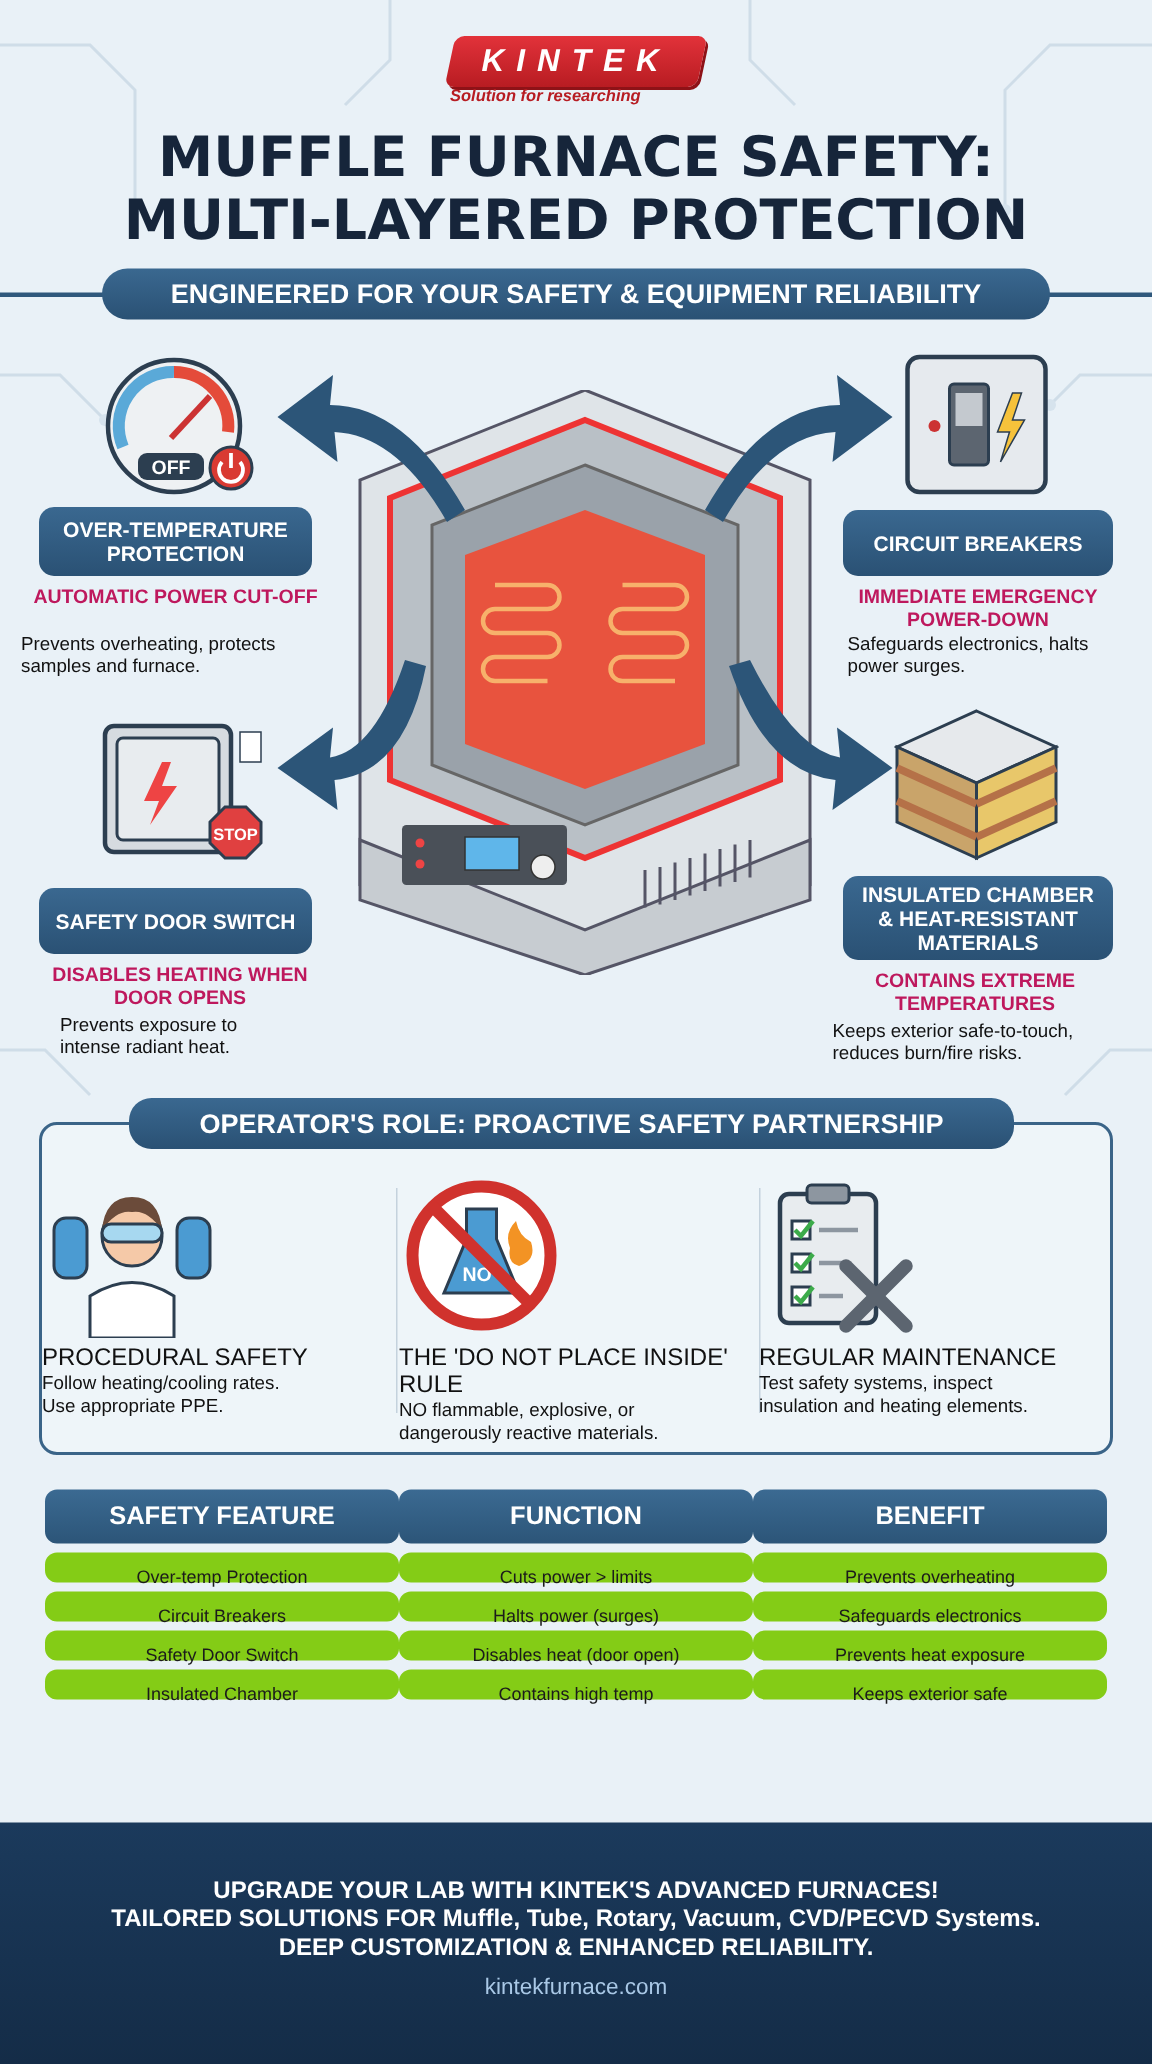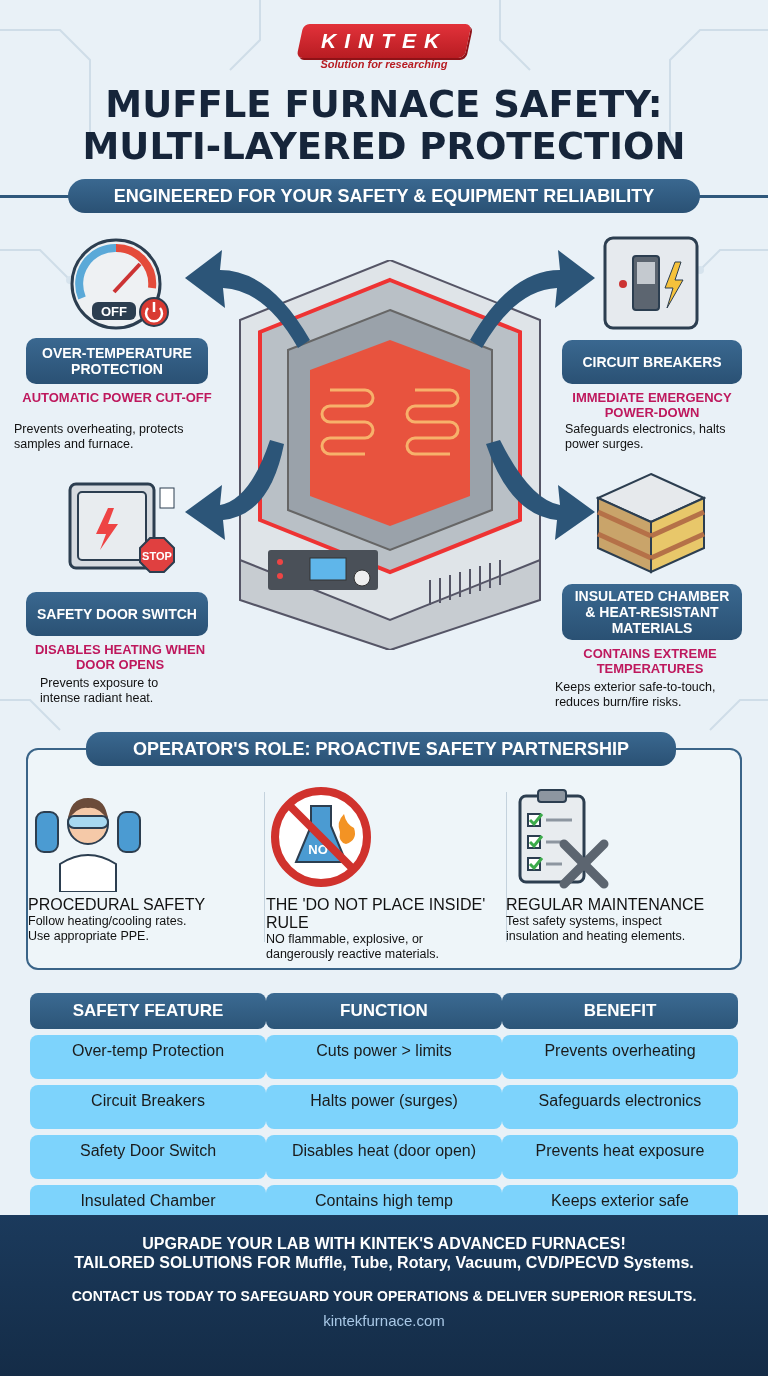--- a/index.html
+++ b/index.html
@@ -2,40 +2,40 @@
 <html><head>
 <meta charset="utf-8">
 <style>
 *{box-sizing:border-box;margin:0;padding:0}
 html,body{width:768px;height:1376px;overflow:hidden}
 body{background:#e9f1f7;font-family:"Liberation Sans","DejaVu Sans",sans-serif;color:#111;position:relative}
 .bg{position:absolute;inset:0;z-index:0}
 .abs{position:absolute}
 .logo{left:300px;top:24px;width:168px;height:34px;background:linear-gradient(#e2323a,#b81c22);border-radius:6px;transform:skewX(-12deg);box-shadow:2px 2px 0 #8e1217;display:flex;align-items:center;justify-content:center}
 .logo span{color:#fff;font-weight:bold;font-style:italic;font-size:21px;letter-spacing:8px;transform:skewX(12deg)}
-.tagline{left:300px;top:58px;width:168px;text-align:center;color:#b71c22;font-weight:bold;font-style:italic;font-size:11px}
+.tagline{left:300px;top:58px;width:168px;text-align:left;color:#b71c22;font-weight:bold;font-style:italic;font-size:11px}
 .title{left:0;top:84px;width:768px;text-align:center;color:#16253a;font-weight:900;font-size:37px;line-height:42px;font-family:"DejaVu Sans",sans-serif}
 .subbar-line{left:0;top:195px;width:768px;height:3px;background:#2f587c}
 .pill{background:linear-gradient(#3a6890,#2a5174);color:#fff;font-weight:bold;text-align:center;border-radius:10px}
 .subbar{left:68px;top:179px;width:632px;height:34px;border-radius:17px;font-size:18px;line-height:34px}
 .feat-label{font-size:14px;line-height:16px;padding:4px 6px;display:flex;align-items:center;justify-content:center}
 .feat-head{font-weight:bold;font-size:13px;line-height:15px;text-align:center;color:#be185d}
 .feat-desc{font-size:12.5px;line-height:15px;text-align:left;color:#111}
 .op-box{left:26px;top:748px;width:716px;height:222px;border:2px solid #3a6488;border-radius:12px;background:rgba(240,246,250,.7)}
 .op-title{left:86px;top:732px;width:590px;height:34px;border-radius:15px;font-size:18px;line-height:34px}
 .op-col{top:0;width:238px;}
 .op-head{font-weight:normal;font-size:16px;margin-top:0}
 .op-desc{font-size:12.5px;line-height:15px}
 .divider{width:1px;background:#c4d2dd}
 .tbl{left:30px;top:993px;width:708px}
 .tbl-row{display:flex;gap:0;margin-bottom:6px}
 .th{flex:1;height:36px;border-radius:8px;font-size:17px;line-height:36px;background:linear-gradient(#3b6a92,#2c5578)}
-.td{flex:1;height:44px;border-radius:8px;background:#7dd3fc;text-align:center;font-size:16px;line-height:32px;color:#1b1b1b}
+.td{flex:1;height:20px;border-radius:8px;background:#84cc16;text-align:center;font-size:12px;line-height:32px;color:#1b1b1b}
 .footer{left:0;top:1215px;width:768px;height:161px;background:linear-gradient(#1b3a5c,#142c47);color:#fff;text-align:center}
-.f1{font-weight:bold;font-size:16px;margin-top:20px}
+.f1{font-weight:bold;font-size:16px;margin-top:37px}
 .f2,.f3{font-weight:bold;font-size:16px;line-height:19px}
 .f4{font-weight:bold;font-size:14px;margin-top:16px}
 .f5{color:#a9c8e6;font-size:15px;font-weight:normal;margin-top:8px}
 </style>
 </head>
 <body>
 
 <svg class="bg" width="768" height="1376" viewBox="0 0 768 1376">
   <g stroke="#cfdde8" stroke-width="2" fill="none">
     <path d="M0 30 H60 L90 60 V140"></path>
@@ -241,15 +241,15 @@
   <div class="tbl-row">
     <div class="td">Insulated Chamber</div>
     <div class="td">Contains high temp</div>
     <div class="td">Keeps exterior safe</div>
   </div>
 </div>
 
 <div class="abs footer">
   <div class="f1">UPGRADE YOUR LAB WITH KINTEK'S ADVANCED FURNACES!</div>
   <div class="f2">TAILORED SOLUTIONS FOR Muffle, Tube, Rotary, Vacuum, CVD/PECVD Systems.</div>
-  <div class="f4">CONTACT US TODAY TO SAFEGUARD YOUR OPERATIONS &amp; DELIVER SUPERIOR RESULTS.</div>
+  <div class="f3">DEEP CUSTOMIZATION &amp; ENHANCED RELIABILITY.</div>
   <div class="f5">kintekfurnace.com</div>
 </div>
 
 </body></html>

